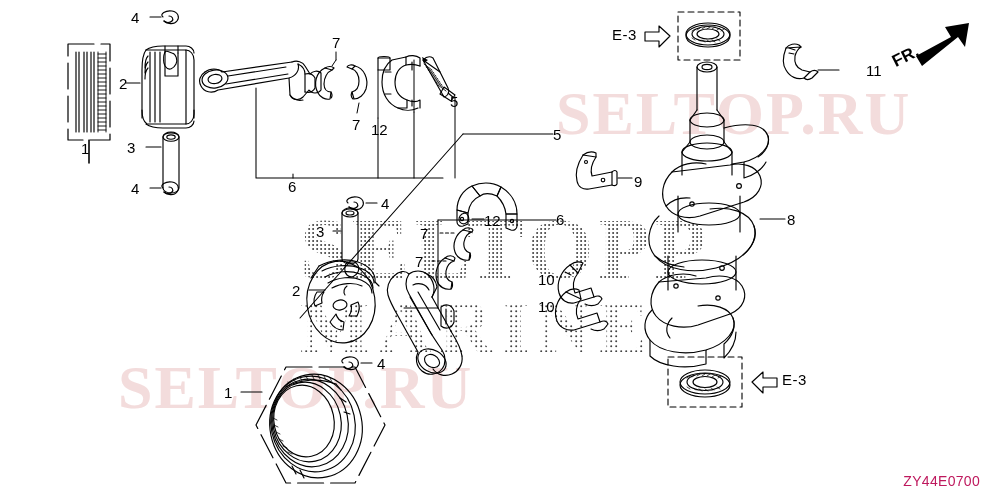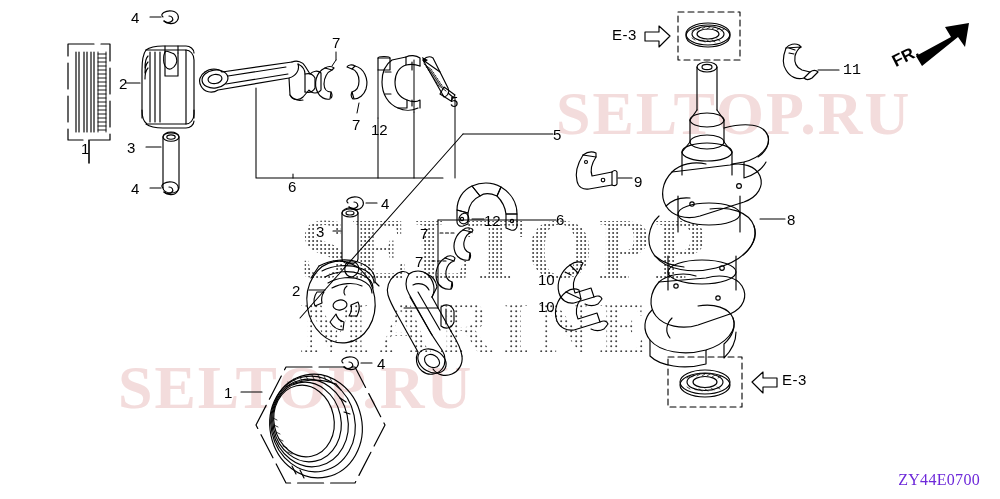--- a/index.html
+++ b/index.html
@@ -31,23 +31,23 @@
     white-space: nowrap;
     user-select: none;
     pointer-events: none;
   }
   .wm-a { left: 556px; top: 78px;  font-size: 62px; }
   .wm-b { left: 118px; top: 352px; font-size: 62px; }
   .code {
     position: absolute;
     right: 20px;
     bottom: 10px;
-    font-size: 16px;
-    color: #6d28d9;
-    font-family: Liberation Serif, serif;
+    font-size: 14px;
+    color: #be185d;
+    font-family: Liberation Sans, sans-serif;
     letter-spacing: 0.3px;
   }
   .lbl {
     position: absolute;
     font-family: "Liberation Sans", sans-serif;
     font-size: 15px;
     color: #000;
     font-weight: 400;
     user-select: none;
   }
@@ -471,21 +471,21 @@
   <div class="lbl" style="left:127px; top:139px;">3</div>
   <div class="lbl" style="left:131px; top:9px;">4</div>
   <div class="lbl" style="left:131px; top:180px;">4</div>
   <div class="lbl" style="left:288px; top:178px;">6</div>
   <div class="lbl" style="left:332px; top:34px;">7</div>
   <div class="lbl" style="left:352px; top:116px;">7</div>
   <div class="lbl" style="left:371px; top:121px;">12</div>
   <div class="lbl" style="left:450px; top:93px;">5</div>
   <div class="lbl" style="left:553px; top:126px;">5</div>
   <div class="lbl" style="left:634px; top:173px;">9</div>
-  <div class="lbl" style="left:843px; top:62px;font-family:Liberation Mono, monospace;">11</div>
+  <div class="lbl" style="left:866px; top:62px;">11</div>
   <div class="lbl" style="left:787px; top:211px;">8</div>
   <div class="lbl" style="left:381px; top:195px;">4</div>
   <div class="lbl" style="left:316px; top:223px;">3</div>
   <div class="lbl" style="left:292px; top:282px;">2</div>
   <div class="lbl" style="left:377px; top:355px;">4</div>
   <div class="lbl" style="left:224px; top:384px;">1</div>
   <div class="lbl" style="left:420px; top:225px;">7</div>
   <div class="lbl" style="left:415px; top:253px;">7</div>
   <div class="lbl" style="left:484px; top:212px;">12</div>
   <div class="lbl" style="left:556px; top:211px;">6</div>

